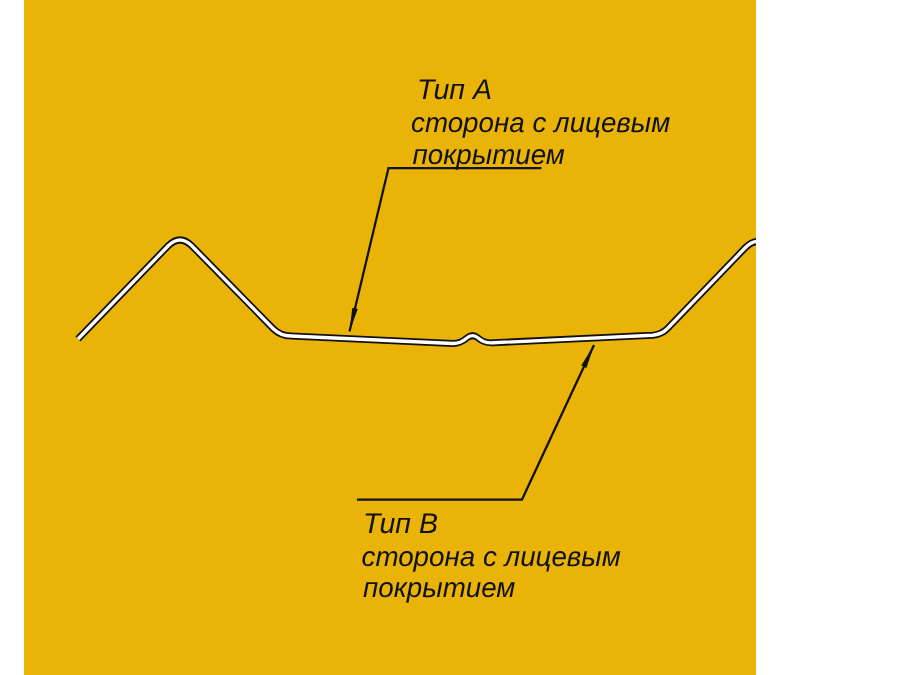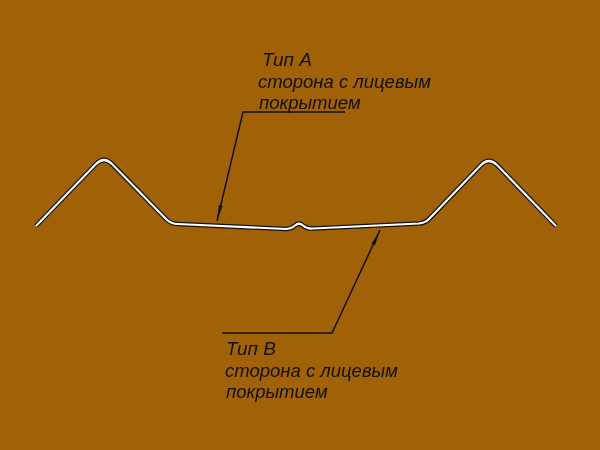--- a/index.html
+++ b/index.html
@@ -2,24 +2,25 @@
 <html><head>
 <meta charset="utf-8">
 <style>
   html, body {
     margin: 0;
     padding: 0;
     background: #ffffff;
   }
   .canvas {
     position: relative;
-    width: 600px;
+    width: 488px;
     height: 450px;
-    background: #a16207;
+    background: #eab308;
     overflow: hidden;
+    margin-left: 16px;
   }
   svg text {
     font-family: "Liberation Sans", sans-serif;
     font-style: italic;
     font-size: 18.5px;
     fill: #111111;
   }
   svg text.type-line {
     font-size: 19px;
   }

